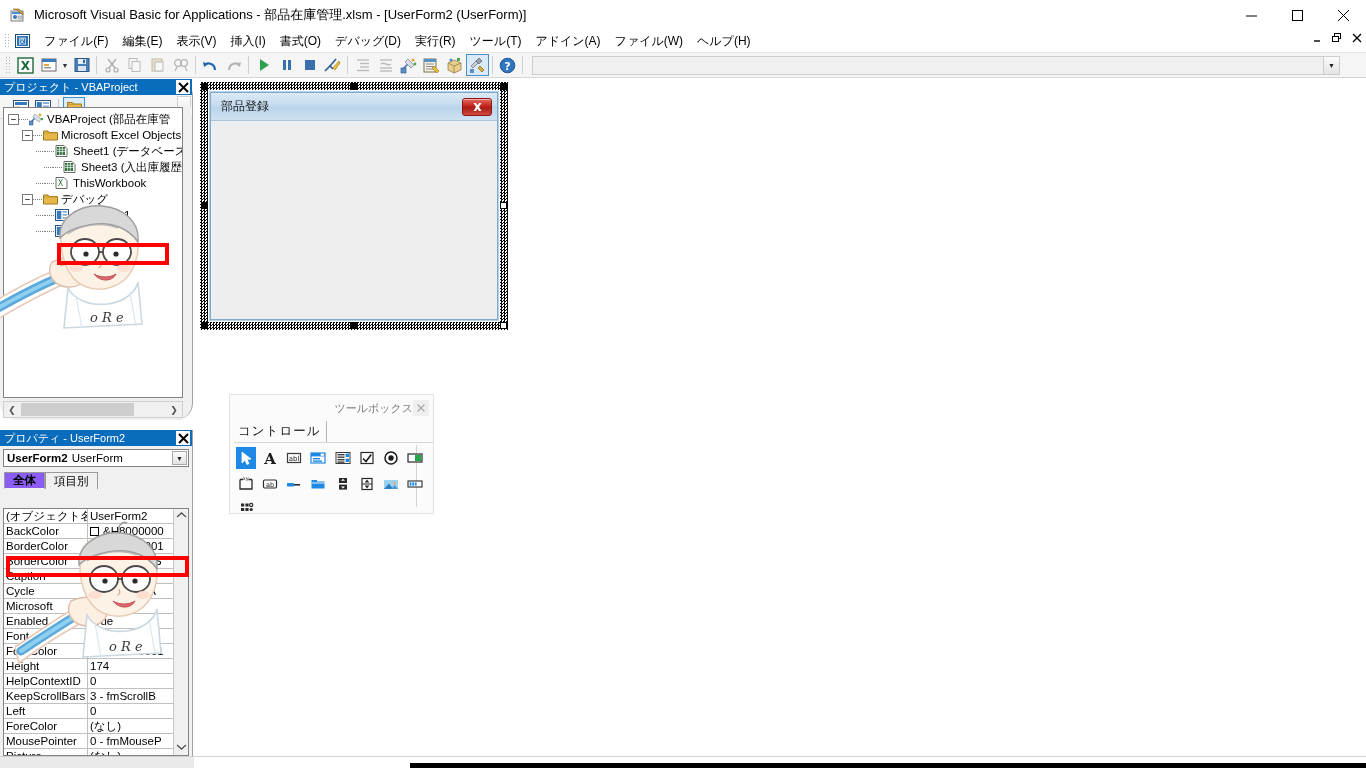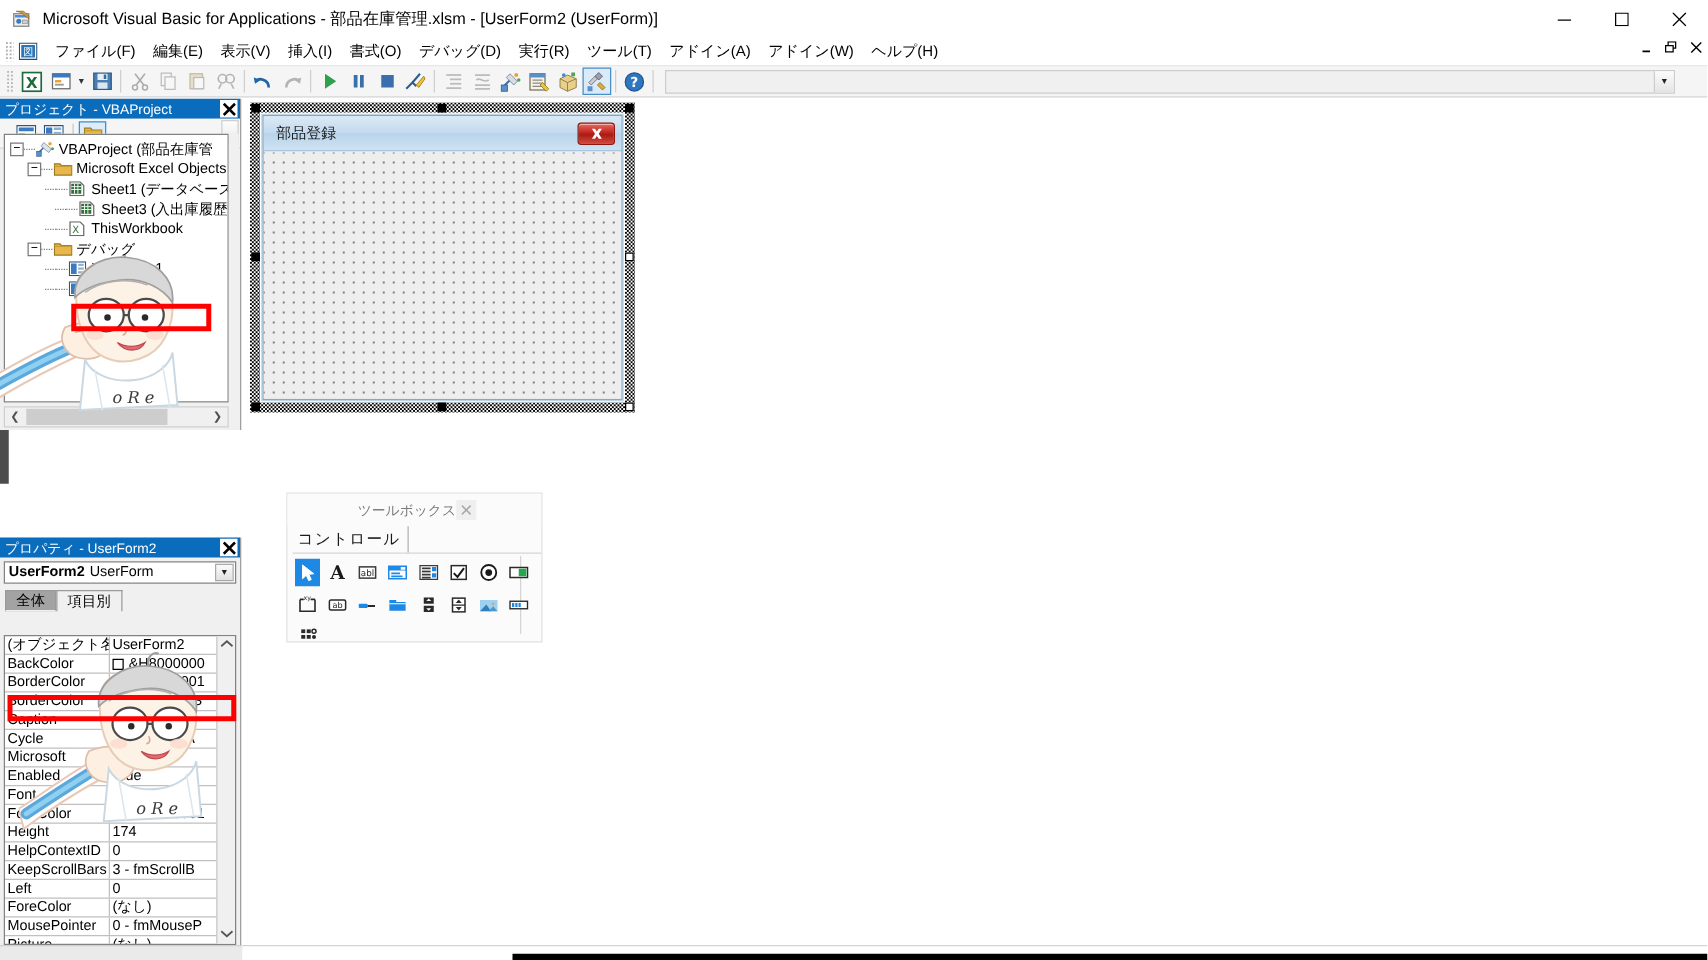--- a/index.html
+++ b/index.html
@@ -122,23 +122,24 @@
   }
   .panel-close {
     width: 14px; height: 14px; background: #ffffff; color: #000;
     display: flex; align-items: center; justify-content: center;
     font-size: 12px; font-weight: bold; cursor: default;
     font-family: "DejaVu Sans", sans-serif; line-height: 1;
   }
 
   
   .proj-panel {
-    position: absolute; left: 0; top: 0; width: 193px; height: 265px;
+    position: absolute; left: 0; top: 0; width: 193px; height: 341px;
     background: #f0f0f0;
     border-right: 1px solid #a0a0a0;
+    border-radius: 17px;
   }
   .proj-toolbar {
     height: 24px; background: #f5f5f5; border-bottom: 1px solid #d8d8d8;
     display: flex; align-items: center; padding-left: 10px;
     position: relative;
   }
   .pt-btn {
     width: 22px; height: 20px; display: flex; align-items: center; justify-content: center;
     cursor: default;
   }
@@ -212,21 +213,21 @@
   .props-tabs {
     margin: 4px 0 0 4px; height: 18px; display: flex; align-items: flex-end;
     position: relative;
   }
   .ptab {
     height: 17px; padding: 0 8px; font-size: 11.5px;
     display: flex; align-items: center;
     border-left: 1px solid #9a9a9a; border-top: 1px solid #9a9a9a; border-right: 1px solid #9a9a9a;
     background: #f0f0f0; cursor: default;
   }
-  .ptab.active { background: #a3a3a3; font-weight: normal; border-bottom: 1px solid #f0f0f0; }
+  .ptab.active { background: #8b5cf6; font-weight: bold; border-bottom: 1px solid #f0f0f0; }
   .props-grid {
     position: absolute; left: 3px; right: 3px; top: 78px; bottom: 0;
     background: #fff; border: 1px solid #828282;
     overflow: hidden;
   }
   .pg-row { display: flex; height: 15px; border-bottom: 1px solid #c0c0c0; }
   .pg-name {
     width: 84px; font-size: 11.5px; padding-left: 2px;
     border-right: 1px solid #c0c0c0;
     overflow: hidden; white-space: nowrap; line-height: 14px;
@@ -304,21 +305,21 @@
     background-position: 4px 4px;
   }
 
   
   .toolbox {
     position: absolute; left: 35px; top: 315px; width: 205px; height: 120px;
     background: #fbfbfb;
     border: 1px solid #e2e2e2;
   }
   .tbx-title {
-    height: 26px; display: flex; align-items: center; justify-content: center;
+    height: 26px; display: flex; align-items: center; justify-content: flex-end;
     padding: 0 4px 0 8px;
     background: #fbfbfb;
   }
   .tbx-title-text { font-size: 11px; color: #7b7b7b; }
   .tbx-close {
     width: 16px; height: 16px; background: #efefef; color: #a8a8a8;
     display: flex; align-items: center; justify-content: center;
     font-size: 10px; cursor: default;
   }
   .tbx-page-tab-row {
@@ -419,21 +420,21 @@
   </div>
   <div class="menu-item">ファイル(F)</div>
   <div class="menu-item">編集(E)</div>
   <div class="menu-item">表示(V)</div>
   <div class="menu-item">挿入(I)</div>
   <div class="menu-item">書式(O)</div>
   <div class="menu-item">デバッグ(D)</div>
   <div class="menu-item">実行(R)</div>
   <div class="menu-item">ツール(T)</div>
   <div class="menu-item">アドイン(A)</div>
-  <div class="menu-item">アドイン(W)</div>
+  <div class="menu-item">ファイル(W)</div>
   <div class="menu-item">ヘルプ(H)</div>
   <div class="mdi-controls">
     <div class="mdi-btn">
       <svg width="10" height="10" viewBox="0 0 10 10">
           <line x1="2" y1="8" x2="8" y2="8" stroke="#000" stroke-width="1.4"></line>
         </svg>
     </div>
     <div class="mdi-btn">
       <svg width="10" height="10" viewBox="0 0 10 10">
         <rect x="2.5" y="0.5" width="6" height="5" fill="none" stroke="#000"></rect>

